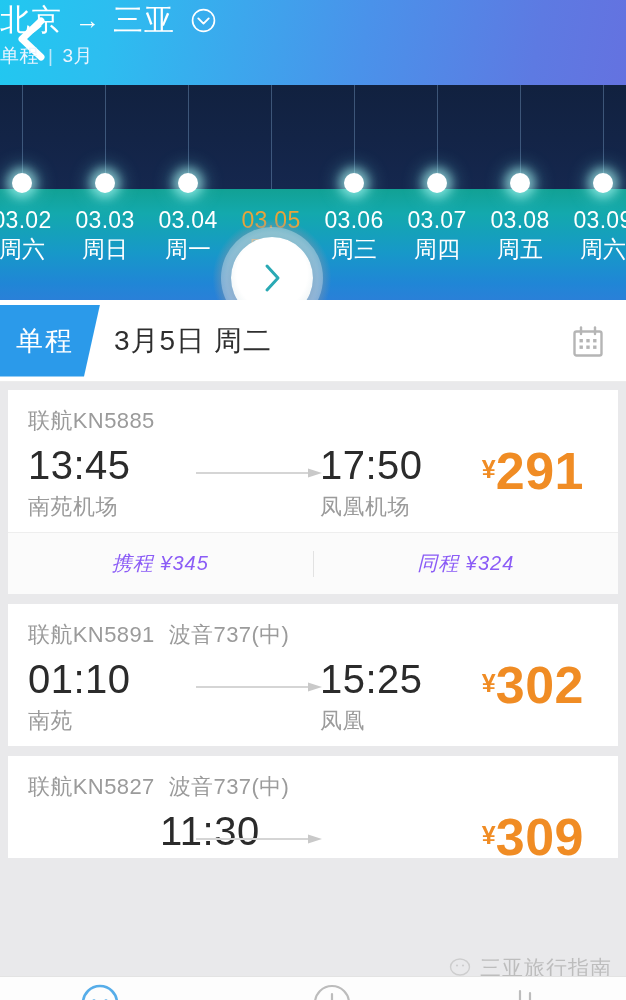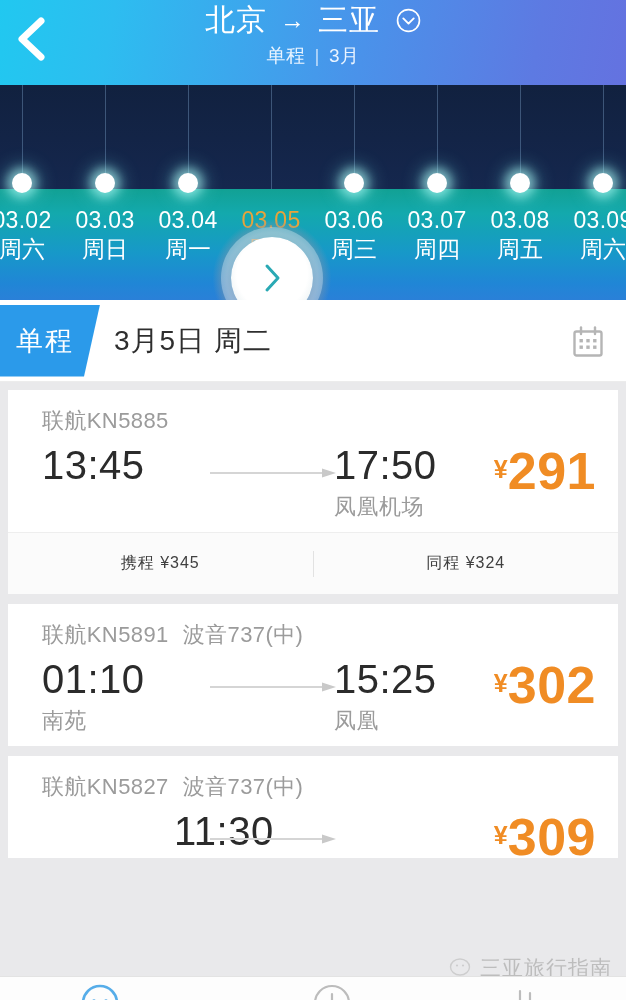--- a/index.html
+++ b/index.html
@@ -19,21 +19,21 @@
     position:relative;
   }
   .back-icon {
     position:absolute; left:8px; top:14px;
     width:44px; height:50px;
     display:flex; align-items:center; justify-content:center;
   }
   .back-icon svg { display:block; }
   .header-center {
     position:absolute; left:0; right:0; top:3px;
-    display:flex; flex-direction:column; align-items:center;
+    display:flex; flex-direction:column; 
   }
   .route-row {
     display:flex; align-items:center; gap:13px;
     color:#ffffff;
   }
   .route-city { font-size:30px; line-height:34px; letter-spacing:1px; }
   .route-arrow { font-size:25px; line-height:34px; }
   .chev-circle { width:25px; height:25px; margin-left:3px; display:block; }
   .sub-row {
     margin-top:6px; color:#eaf4ff;
@@ -116,21 +116,21 @@
   }
   .cal-icon { position:absolute; right:20px; top:24px; width:36px; height:36px; }
 
   
   .cards { padding:0; }
   .card {
     background:#ffffff; margin:10px 8px 0 8px;
     position:relative;
   }
   .card:first-child { margin-top:8px; }
-  .card-main { padding:16px 20px 10px 20px;margin-left:14px; }
+  .card-main { padding:16px 32px 10px 20px; }
   .flight-meta {
     color:#9b9b9b; font-size:22px; letter-spacing:.4px;
     display:flex; gap:14px; margin-bottom:4px;
   }
   .flight-row { display:flex; align-items:flex-start; position:relative; }
   .seg { width:160px; }
   .seg.arr { margin-left:132px; }
   .seg-time {
     font-size:40px; line-height:50px; color:#2b2b2b; letter-spacing:.5px;
   }
@@ -146,22 +146,22 @@
   }
   .price .yen { font-size:25px; line-height:46px; font-weight:bold; }
   .price .amt { font-size:52px; line-height:50px; font-weight:bold; letter-spacing:.5px; }
 
   .card-foot {
     display:flex; align-items:center;
     border-top:1px solid #eeeeee;
     background:#fbfbfb; height:62px;
   }
   .foot-cell {
-    flex:1; text-align:center; color:#404040;
-    font-size:16px; letter-spacing:1px;
+    flex:1; text-align:center; color:#8b5cf6;
+    font-size:20px; letter-spacing:1px;font-style:italic;
   }
   .foot-div { width:1px; height:26px; background:#e2e2e2; }
 
   
   .card.partial { margin-bottom:0; }
   .card.partial .card-main { padding-bottom:0; }
 
   
   .watermark {
     position:absolute; right:14px; bottom:18px;
@@ -290,20 +290,21 @@
 
   <div class="cards" id="cards">
       <div class="card">
         <div class="card-main">
           <div class="flight-meta">
             <span>联航KN5885</span>
           </div>
           <div class="flight-row">
             <div class="seg">
               <div class="seg-time">13:45</div>
+              <div class="seg-port">南苑机场</div>
             </div>
             <div class="arrow-wrap"><svg width="126" height="12" viewBox="0 0 126 12">
                 <line x1="0" y1="6" x2="118" y2="6" stroke="#d5d5d5" stroke-width="2"></line>
                 <path d="M112 1.5 L126 6 L112 10.5 Z" fill="#c9c9c9"></path>
               </svg></div>
             <div class="seg arr">
               <div class="seg-time">17:50</div>
               <div class="seg-port">凤凰机场</div>
             </div>
             <div class="price">

